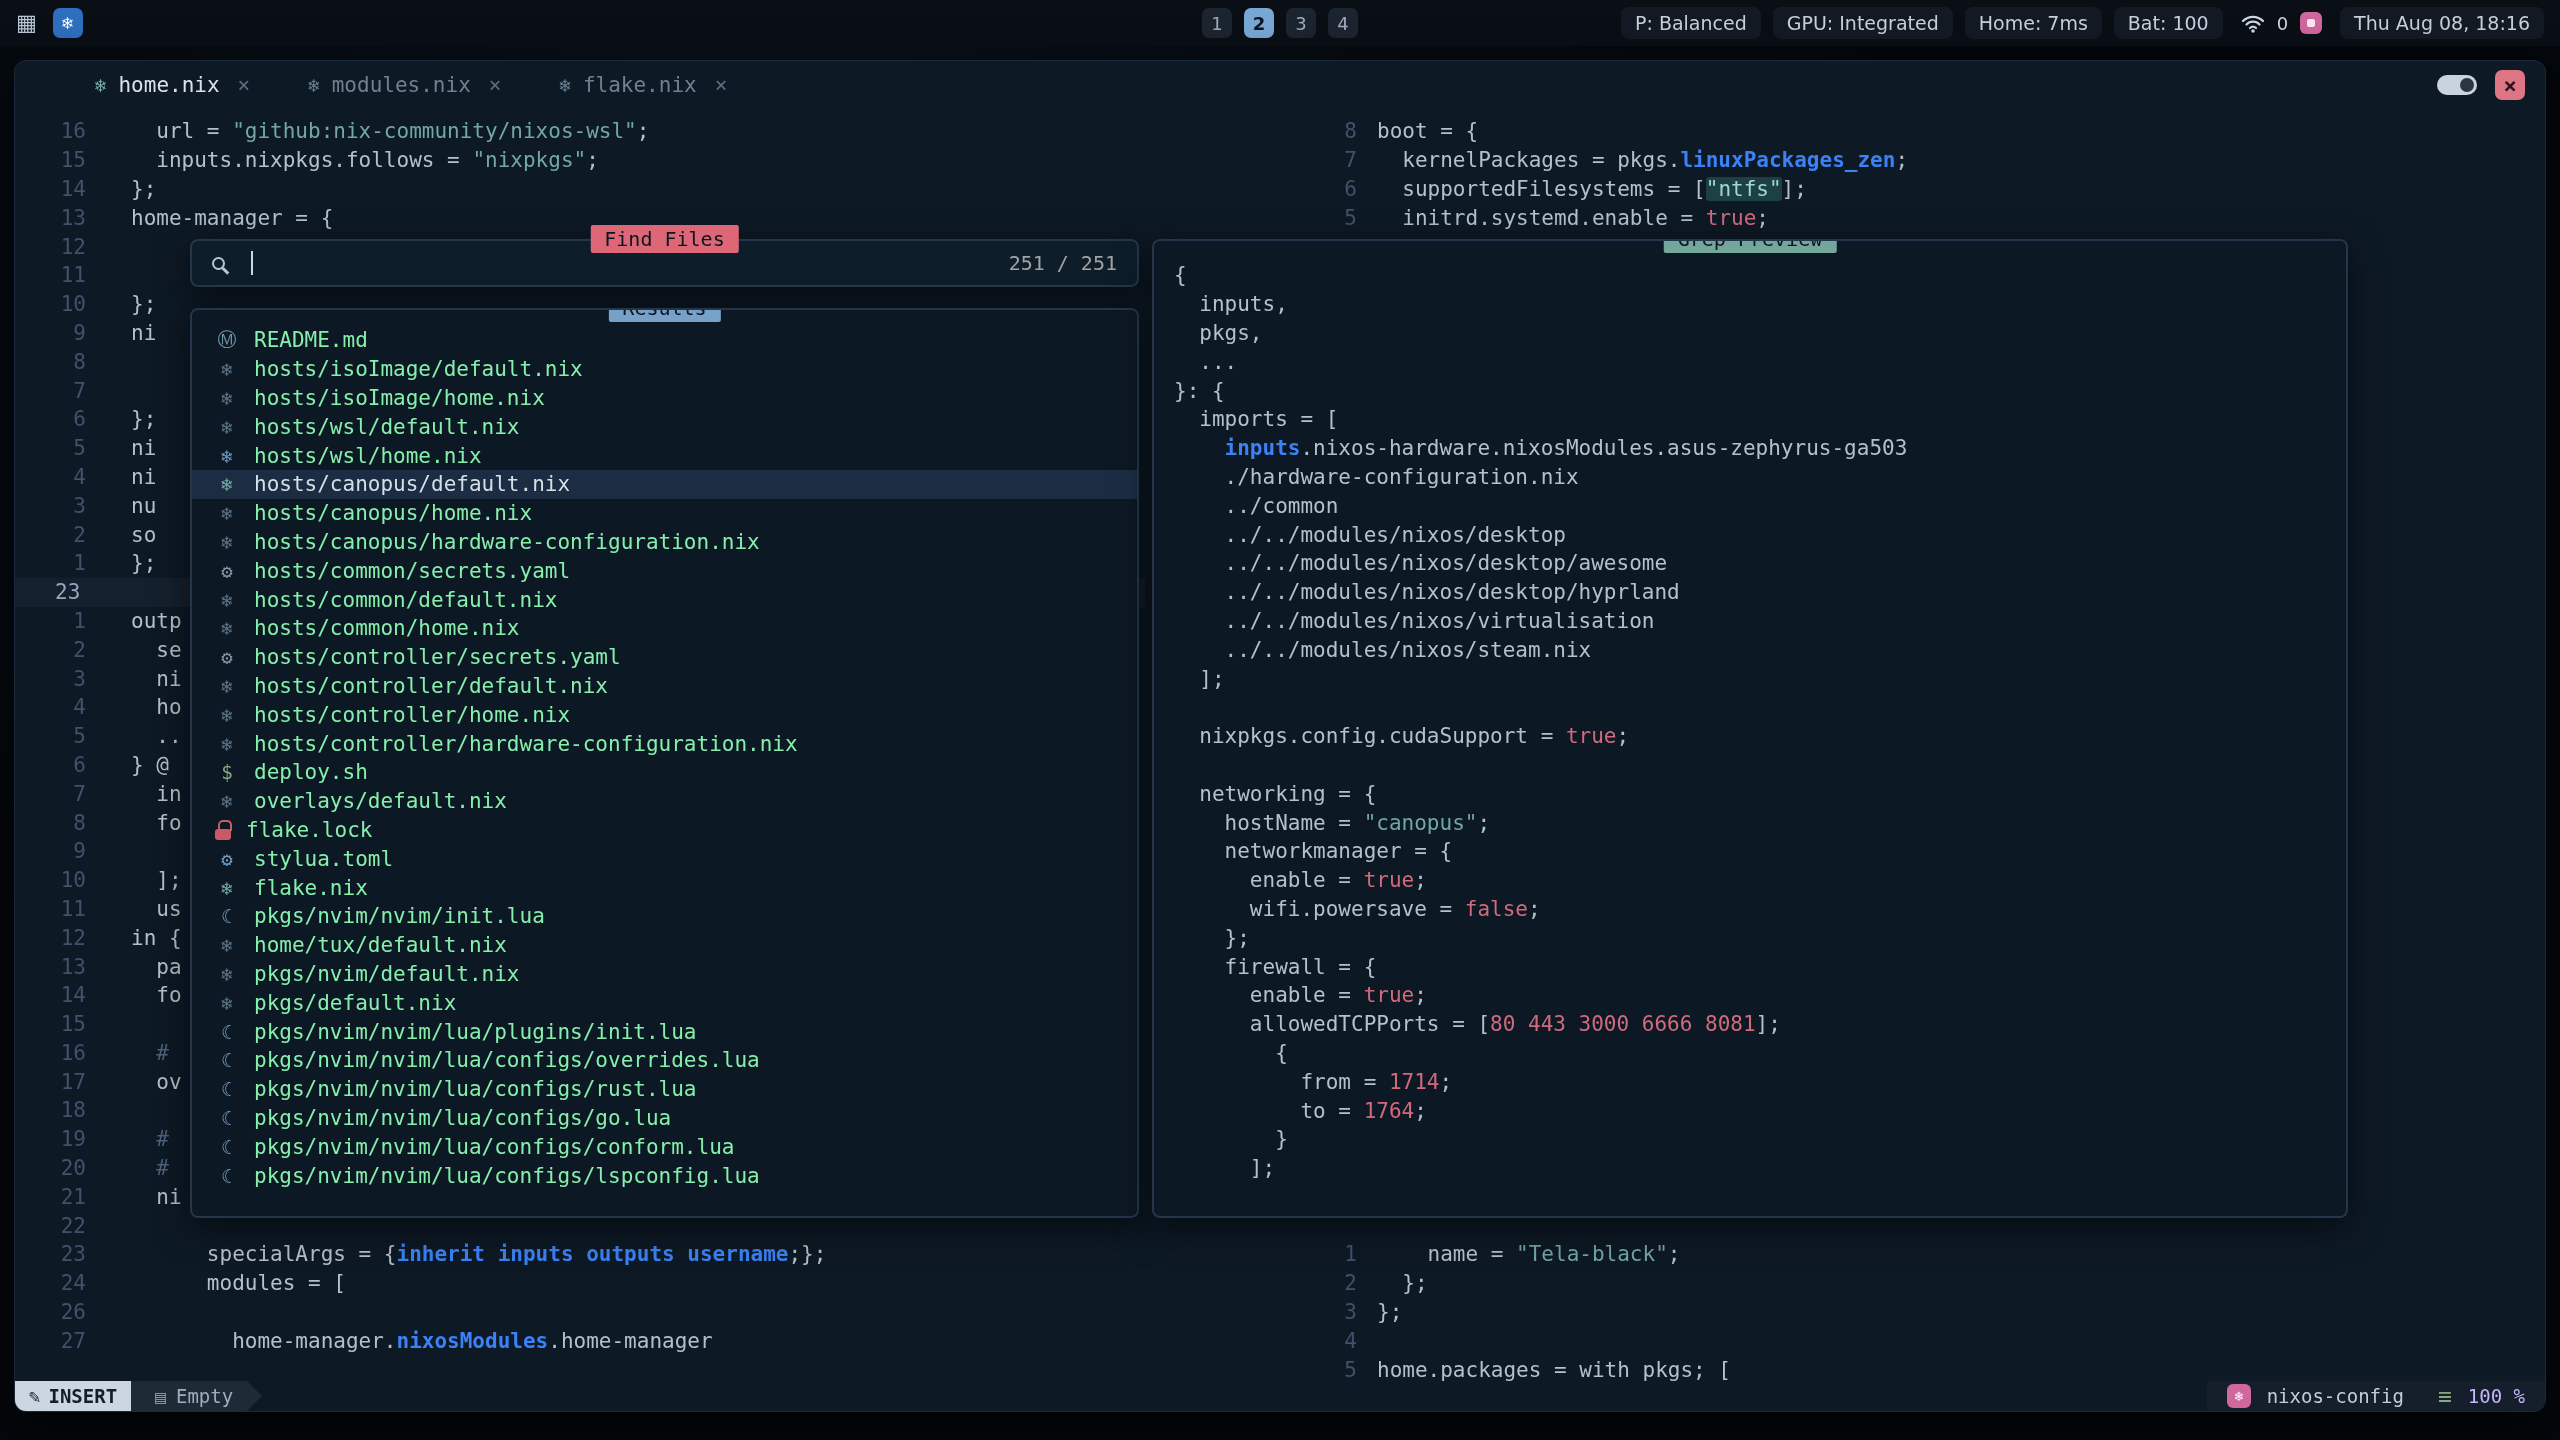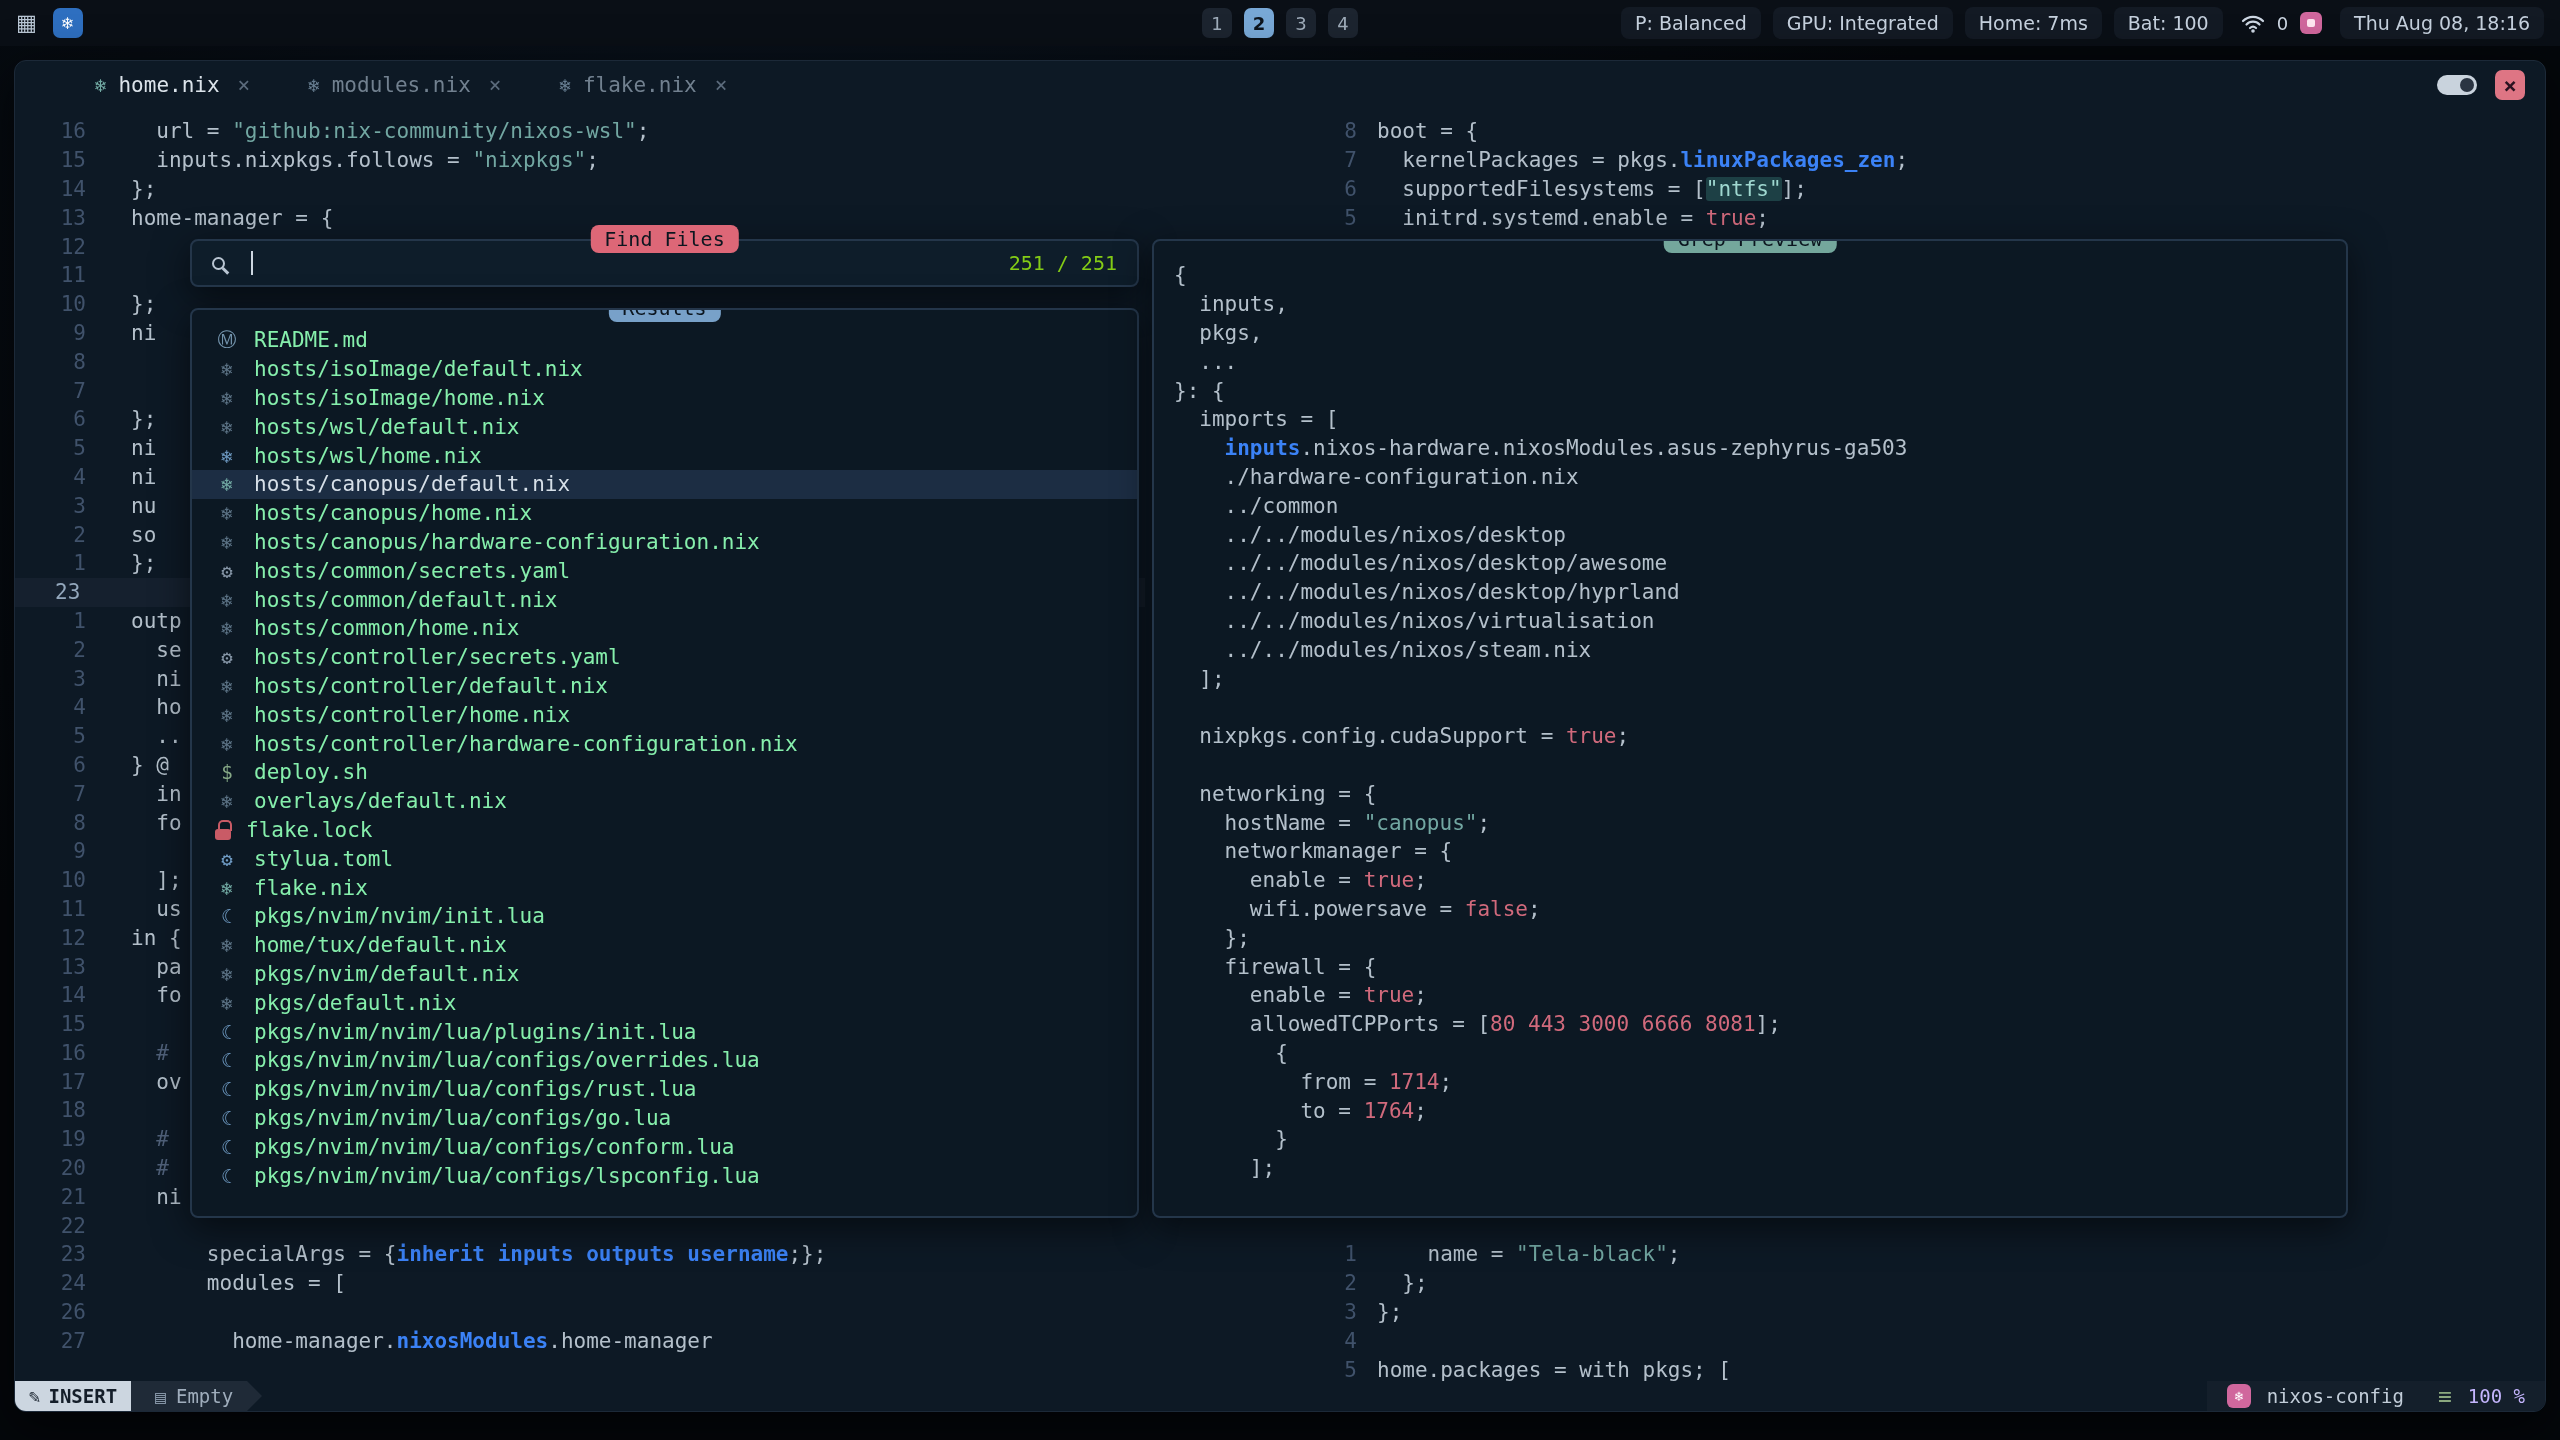--- a/index.html
+++ b/index.html
@@ -57,27 +57,27 @@
   .tk-sh{color:#9fd8d0;background:#1d4045;border-radius:3px}
   .tk-n{color:var(--number)}
   .tk-b{color:#3b82f6;font-weight:bold}
   .tk-c{color:#50617a}
   .pane-l{position:absolute;left:0;top:0;width:1130px;padding-top:8px}
   .pane-rt{position:absolute;left:1304px;top:0;right:0;padding-top:8px}
   .pane-rb{position:absolute;left:1304px;top:1131px;right:0}
 
   
   .popup{position:absolute;background:#0c1823;border:2px solid #24364a;border-radius:8px;box-shadow:0 10px 36px rgba(0,0,0,.55);z-index:5}
-  .ptitle{position:absolute;top:-16px;left:50%;transform:translateX(-50%);padding:2px 14px;font-size:20px;color:#0c161f;white-space:nowrap;border-radius:8px}
+  .ptitle{position:absolute;top:-16px;left:50%;transform:translateX(-50%);padding:2px 14px;font-size:20px;color:#0c161f;white-space:nowrap;border-radius:2px}
   .finder-input{left:175px;top:130px;width:949px;height:48px;background:#0e1d2a;display:flex;align-items:center;padding:0 20px}
   .finder-input .ptitle{background:var(--title-find)}
   .mag{flex:none;width:13px;height:13px;border:2.5px solid #b9c5d2;border-radius:50%;position:relative;margin-right:8px}
   .mag::after{content:"";position:absolute;width:2.5px;height:8px;background:#b9c5d2;transform:rotate(-45deg);bottom:-7px;right:-3px}
   .caret{width:2px;height:24px;background:#cdd7e1;margin-left:18px}
-  .counter{margin-left:auto;color:#84cc16;font-size:20px}
+  .counter{margin-left:auto;color:#a3a3a3;font-size:20px}
   .results{left:175px;top:199px;width:949px;height:910px;padding-top:16px;overflow:hidden}
   .results .ptitle{background:var(--title-results)}
   .ritem{display:flex;align-items:center;height:28.8px;padding-left:22px;gap:14px}
   .ritem.sel{background:var(--selection)}
   .fic{flex:none;width:26px;text-align:center;font-size:19px}
   .rlabel{color:#86efac;font-size:21px;white-space:pre}
   .sel .rlabel{color:#d6dfe8}
   .ic-markdown{color:#7292ab}.ic-nix{color:#5f7689}.ic-nix-blue{color:#6f9bc4}.ic-nix-teal{color:#74ada6}
   .ic-yaml{color:#8595a6}.ic-toml{color:#6f9bc4}.ic-sh{color:#87a987}.ic-lua{color:#6f9bc4}
   .draw-lock{position:relative;width:18px;height:22px;display:inline-block}

